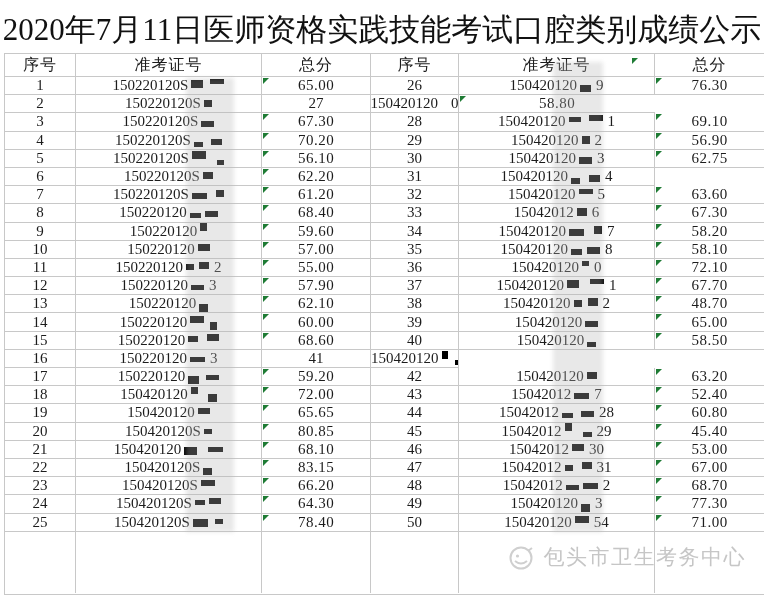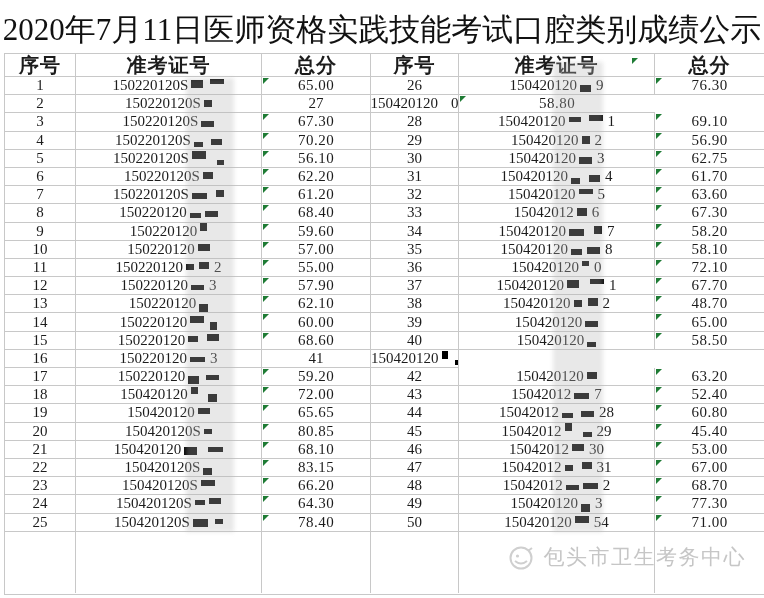--- a/index.html
+++ b/index.html
@@ -20,21 +20,21 @@
   .hrow{height:23px;}
   .drow{height:18.2px;}
   .erow{height:61px;}
   .cell{
     border-right:1px solid var(--grid);border-bottom:1px solid var(--grid);
     display:flex;align-items:center;justify-content:center;
     font-size:15px;line-height:1;position:relative;overflow:visible;
   }
   .cell.last{border-right:none;}
   .erow .cell{border-bottom:none;}
-  .hrow .cell{font-weight:700;font-size:20px;letter-spacing:1px;}
+  .hrow .cell{font-weight:400;font-size:16px;letter-spacing:1px;}
   .score-cell span.val{letter-spacing:0.5px;}
   .tri{
     position:absolute;left:1px;top:1px;width:0;height:0;
     border-top:6px solid var(--indicator);border-right:6px solid transparent;
   }
   .tri-h{
     position:absolute;right:16px;top:4px;width:0;height:0;
     border-top:6px solid var(--indicator);border-right:6px solid transparent;
   }
   .blk{display:inline-block;background:var(--redact);vertical-align:middle;}
@@ -187,24 +187,20 @@
             <span class="tri"></span>
             <span class="val">62.20</span>
           </div>
           <div class="cell seq">31</div>
           <div class="cell id">
             <span class="idp">150420120</span>
             <span class="blk" style="width: 9px; height: 6px; margin-left: 3px; position: relative; top: 4px;"></span>
             <span class="blk" style="width: 11px; height: 7px; margin-left: 9px; position: relative; top: 2px;"></span>
             <span class="suf">4</span>
           </div>
-          <div class="cell score-cell last">
-            <span class="tri"></span>
-            <span class="val">61.70</span>
-          </div>
         </div>
         <div class="row drow">
           <div class="cell seq">7</div>
           <div class="cell id">
             <span class="idp">150220120S</span>
             <span class="blk" style="width: 15px; height: 6px; margin-left: 3px; position: relative; top: 1px;"></span>
             <span class="blk" style="width: 8px; height: 7px; margin-left: 9px; position: relative; top: -1px;"></span>
           </div>
           <div class="cell score-cell">
             <span class="tri"></span>

